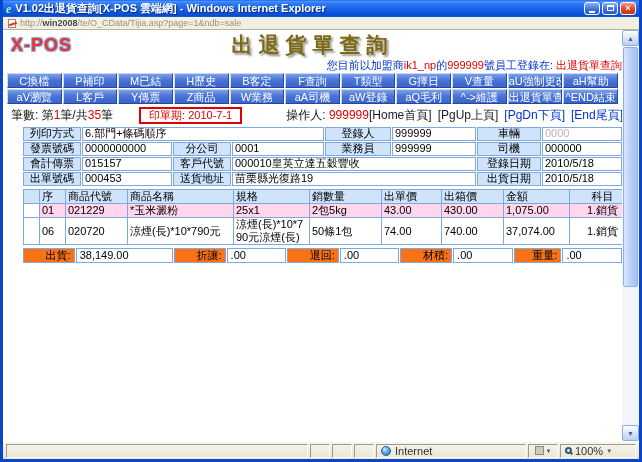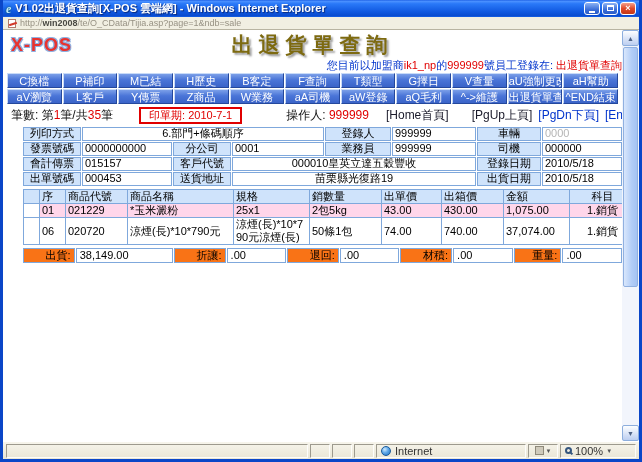--- a/index.html
+++ b/index.html
@@ -53,29 +53,29 @@
   .tbtn { background:linear-gradient(180deg,#7b9fe8 0%,#4a75d8 45%,#3a63c8 100%); color:#fff;
     border:1px solid; border-color:#c9dbf8 #24489c #24489c #c9dbf8; font-size:11px; line-height:12px;
     text-align:center; overflow:hidden; white-space:nowrap; cursor:pointer; }
 
   .inforow { display:flex; align-items:center; margin:3px 8px 0 8px; font-size:12px; height:16px; white-space:nowrap; }
   .count { color:#111; }
   .printbox { margin-left:26px; border:2px solid #e00000; color:#e00000; font-size:11px;
     padding:0 8px; line-height:13px; }
   .operator { margin-left:44px; color:#111; }
   .nav { margin-left:auto; display:flex; gap:6px; font-size:12px; }
-  .navdark { color:#1a1a2a; cursor:pointer;padding-left:17px; } .navblue { color:#0033cc; cursor:pointer; }
+  .navdark { color:#1a1a2a; cursor:pointer; } .navblue { color:#0033cc; cursor:pointer; }
 
   
   .form { margin:4px 0 0 20px; display:grid; width:612px;
     grid-template-columns:58px 90px 58px 92px 66px 84px 64px 80px;
     grid-auto-rows:14px; gap:1px; font-size:11px; }
   .fl { background:#cfe3fb; border:1px solid #7fa8dc; text-align:center; line-height:11px; overflow:hidden; }
   .fv { background:#fff; border:1px solid #7fa8dc; padding:0 2px; line-height:11px; overflow:hidden; white-space:nowrap; }
-  .sp3 { grid-column:span 3;text-align:center; }
+  .sp3 { grid-column:span 3; }
 
   
   table.items { border-collapse:collapse; margin:3px 0 0 20px; width:612px; table-layout:fixed;
     font-size:11px; }
   table.items th, table.items td { border:1px solid #7fa8dc; padding:0 2px; line-height:13px;
     overflow:hidden; word-break:break-all; }
   table.items th { background:#cfe3fb; font-weight:normal; text-align:left; height:14px; }
   table.items th.r, table.items td.r { }
   table.items th.c, table.items td.c { text-align:center; }
   tr.pink td { background:#ffd6ea; }

